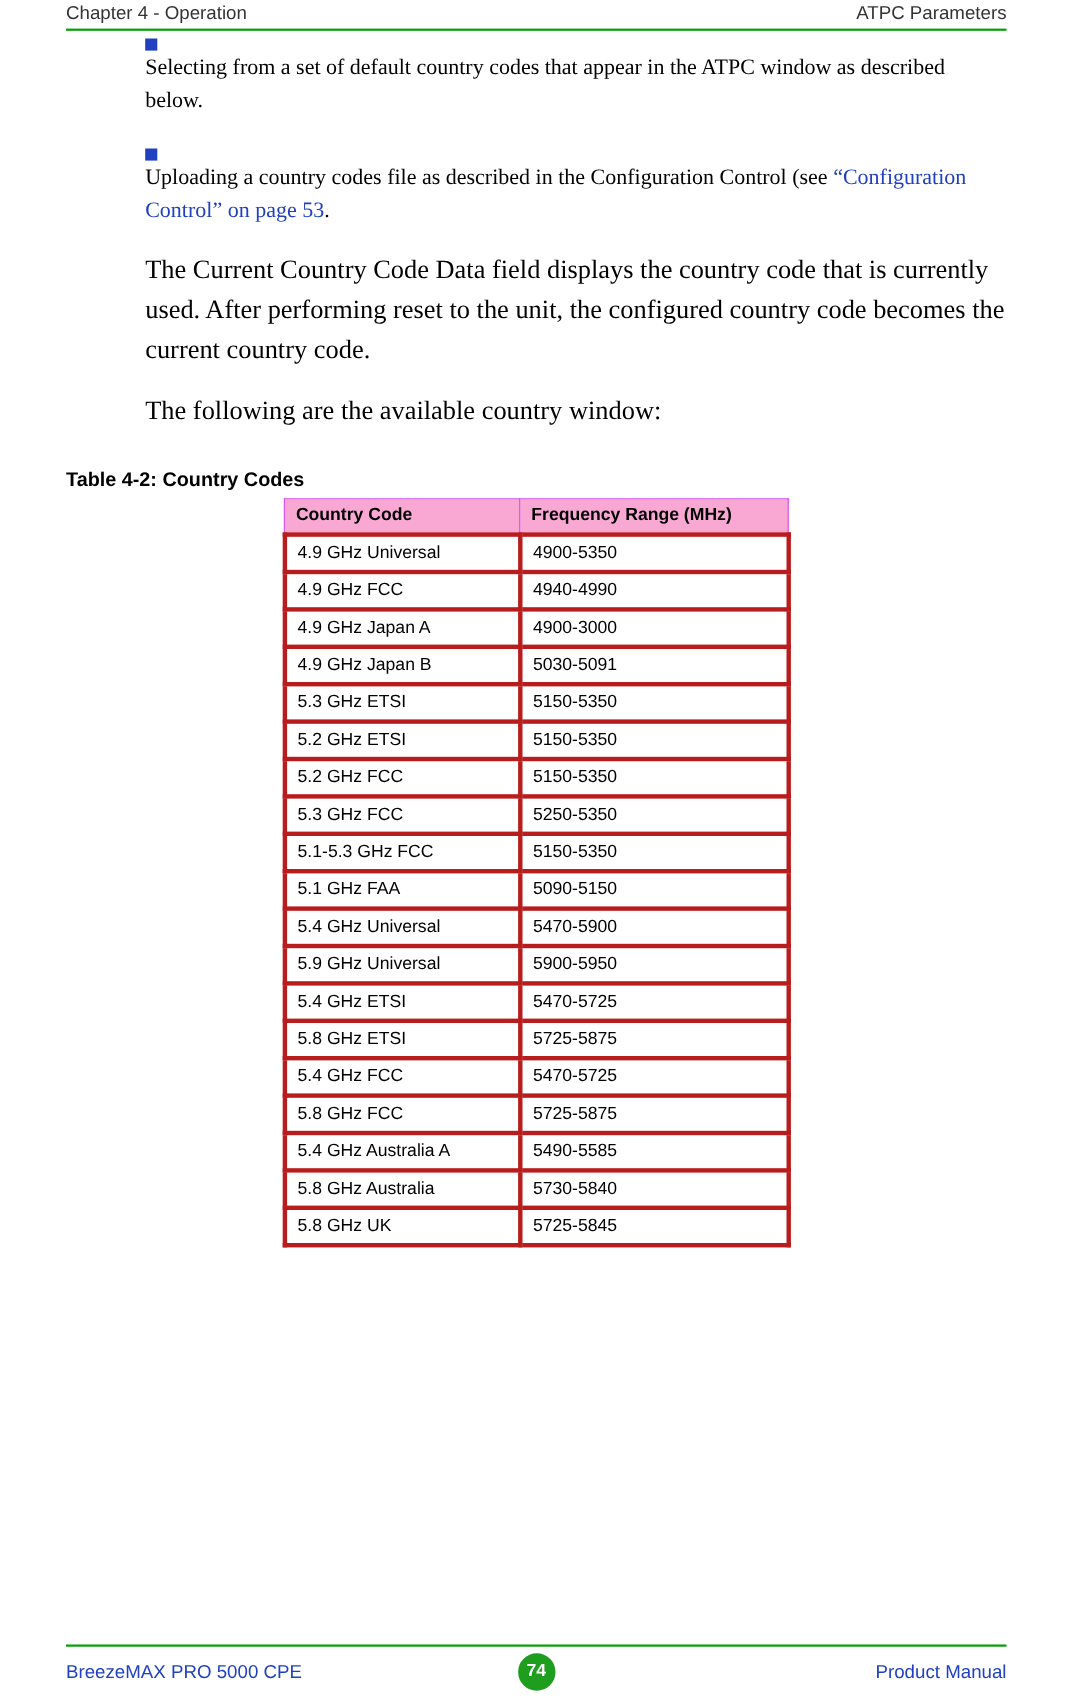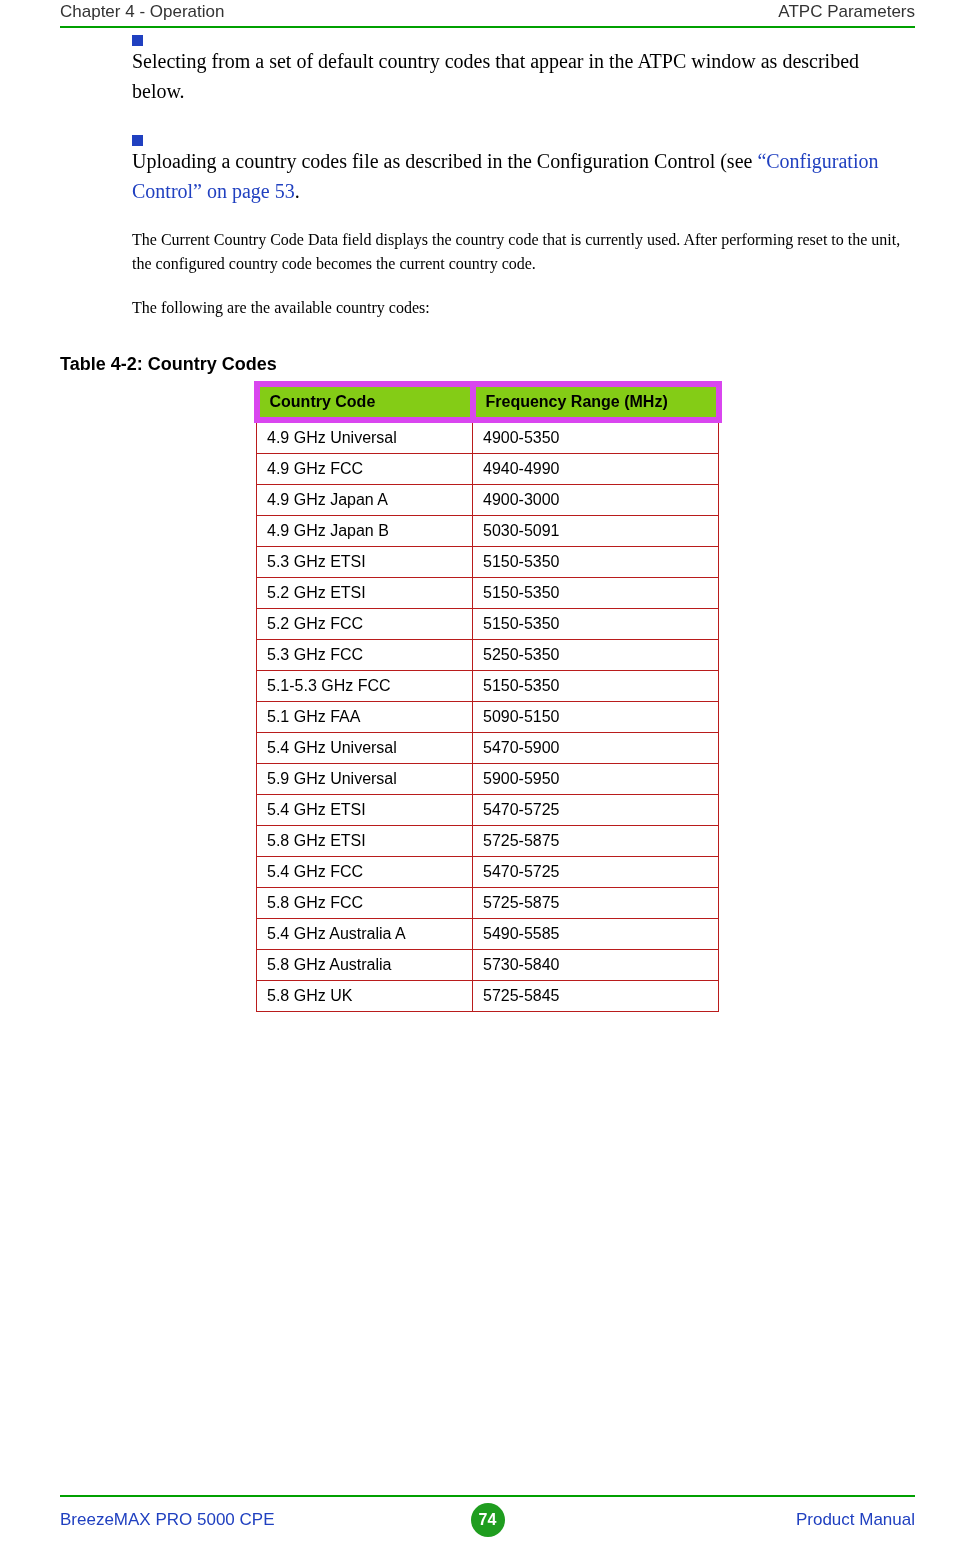--- a/index.html
+++ b/index.html
@@ -46,47 +46,47 @@
   .bullet-text {
     font-size: 20px;
     line-height: 1.5;
     color: #000;
   }
   .bullet-text .link {
     color: #2040c0;
   }
   .body-para {
     margin-left: 72px;
-    font-size: 16px;
+    font-size: 24px;
     line-height: 1.5;
     margin-bottom: 20px;
     margin-top: 14px;
   }
   .table-caption {
     font-family: Arial, Helvetica, sans-serif;
     font-weight: bold;
     font-size: 18px;
     margin-top: 34px;
     margin-bottom: 6px;
   }
   table.codes {
     margin: 0 auto;
     border-collapse: collapse;
     font-family: Arial, Helvetica, sans-serif;
     font-size: 16px;
   }
   table.codes th {
-    background: #84cc16;
+    background: #f9a8d4;
     text-align: left;
     font-weight: bold;
-    border: 6px solid #d946ef;
+    border: 1px solid #d946ef;
     padding: 6px 10px;
   }
   table.codes td {
-    border: 1px solid #b91c1c;
+    border: 4px solid #b91c1c;
     padding: 6px 10px;
   }
   table.codes th:first-child,
   table.codes td:first-child { width: 190px; }
   table.codes th:last-child,
   table.codes td:last-child { width: 220px; }
   .footer {
     position: absolute;
     left: 0;
     right: 0;
@@ -148,21 +148,21 @@
   <div class="bullet-block">
     <div class="bullet-line">
       <div class="bullet-square"></div>
       <div class="bullet-text">
         <span>Uploading a country codes file as described in the Configuration Control (see </span><span class="link">“Configuration Control” on page 53</span><span>.</span>
       </div>
     </div>
   </div>
 
   <div class="body-para">The Current Country Code Data field displays the country code that is currently used. After performing reset to the unit, the configured country code becomes the current country code.</div>
-  <div class="body-para">The following are the available country codes:</div>
+  <div class="body-para">The following are the available country window:</div>
 
   <div class="table-caption">Table 4-2: Country Codes</div>
   <table class="codes">
     <thead>
       <tr>
         <th>Country Code</th>
         <th>Frequency Range (MHz)</th>
       </tr>
     </thead>
     <tbody id="codes-body">

